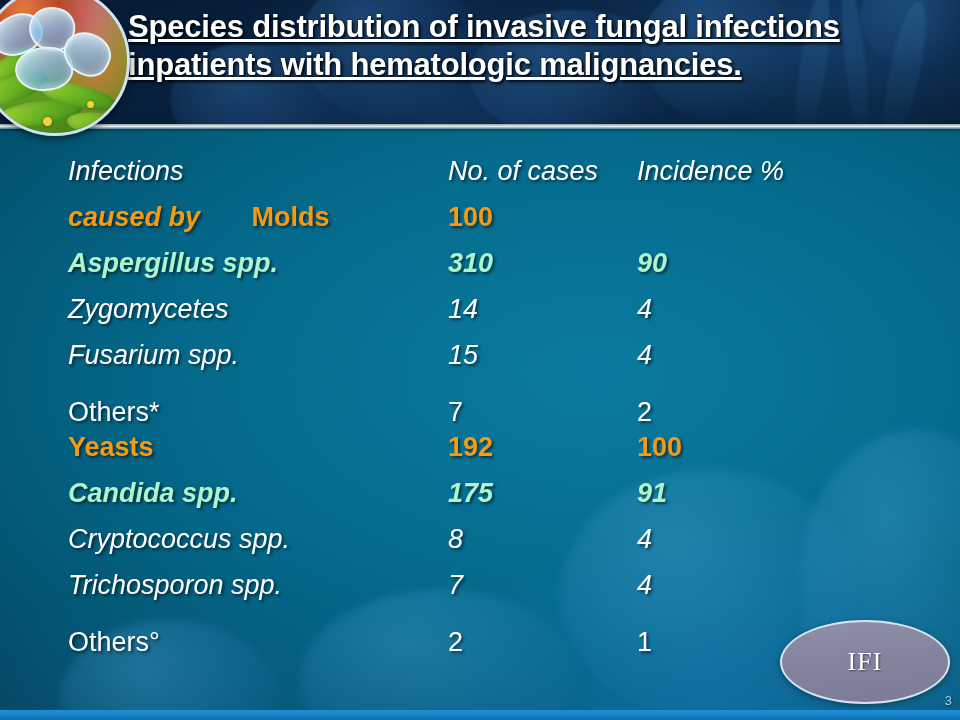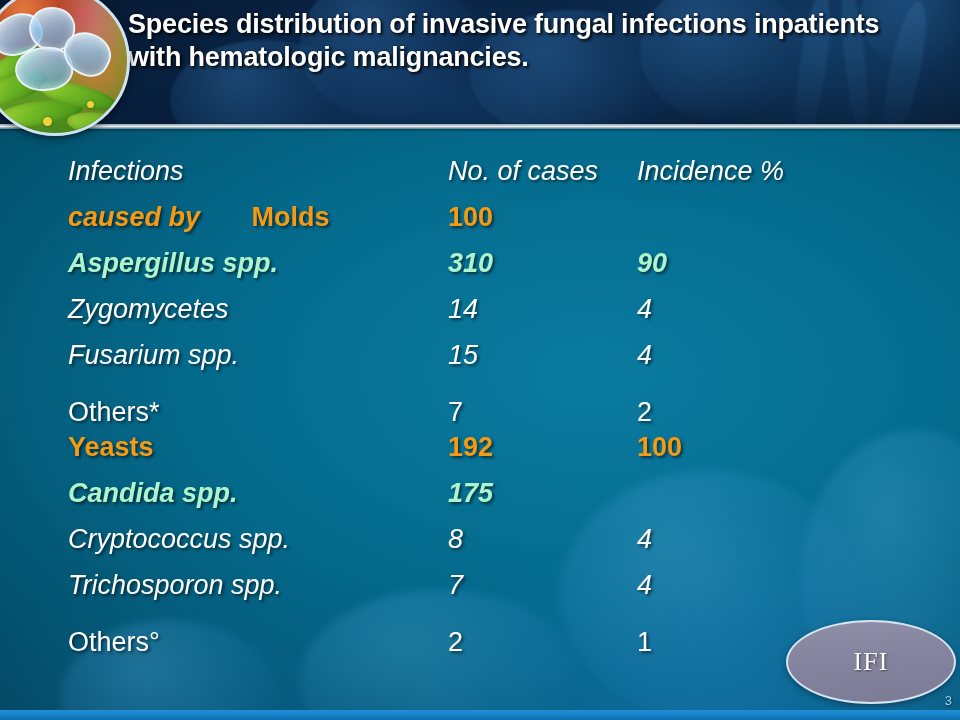--- a/index.html
+++ b/index.html
@@ -44,23 +44,24 @@
 
   #header-rule {
     position:absolute; left:0; top:124px; width:960px; height:5px;
     background:linear-gradient(180deg,#8fa3ad 0%, #cfd9de 38%, #e8eef1 52%, #9fb2bb 72%, #4e7d92 100%);
     box-shadow:0 1px 3px rgba(0,0,0,0.45);
   }
 
   #slide-title {
     position:absolute; left:128px; top:8px; width:760px;
     color:#ffffff;
-    font-size:27px; font-weight:bold; line-height:1.22;
+    font-size:31px; font-weight:bold; line-height:1.22;
     letter-spacing:-0.2px;
     text-shadow:2px 2px 3px rgba(0,0,0,0.85), 0 0 2px rgba(0,0,0,0.6);
+    text-decoration:underline;
   }
 
   
   #micrograph {
     position:absolute; left:-20px; top:-14px;
     width:150px; height:150px; border-radius:50%;
     overflow:hidden;
     border:3px solid #cfe4f3;
     box-shadow:0 2px 8px rgba(0,0,0,0.6);
     background:
@@ -122,21 +123,21 @@
   .r-group  .cell { color:#f59a12; font-weight:bold; }
   .r-green  .cell { color:#adf5cc; font-style:italic; font-weight:bold; }
   .r-plain  .cell { color:#ffffff; font-style:italic; font-weight:normal; }
   .r-plain.upright .cell { font-style:normal;margin-top:11px; }
 
   .molds-prefix { font-style:italic; font-weight:bold; }
   .molds-word   { font-style:normal; font-weight:bold;margin-left:44px; }
 
   
   #ifi-badge {
-    position:absolute; right:4px; bottom:16px;
+    position:absolute; right:10px; bottom:16px;
     width:170px; height:84px;
     border-radius:50%;
     background:linear-gradient(175deg,#8f8fa8 0%, #84849e 45%, #7b7b96 100%);
     border:2px solid #d7e3ef;
     display:flex; align-items:center; justify-content:center;
     box-shadow:0 2px 6px rgba(0,0,0,0.35);
   }
   #ifi-text {
     color:#ffffff;
     font-family:"Liberation Serif", serif;
@@ -228,20 +229,21 @@
 
     <div class="row r-group">
       <div class="cell c-name">Yeasts</div>
       <div class="cell c-cases">192</div>
       <div class="cell c-inc">100</div>
     </div>
 
     <div class="row r-green">
       <div class="cell c-name">Candida spp.</div>
       <div class="cell c-cases">175</div>
+      <div class="cell c-inc">91</div>
     </div>
 
     <div class="row r-plain">
       <div class="cell c-name">Cryptococcus spp.</div>
       <div class="cell c-cases">8</div>
       <div class="cell c-inc">4</div>
     </div>
 
     <div class="row r-plain">
       <div class="cell c-name">Trichosporon spp.</div>

